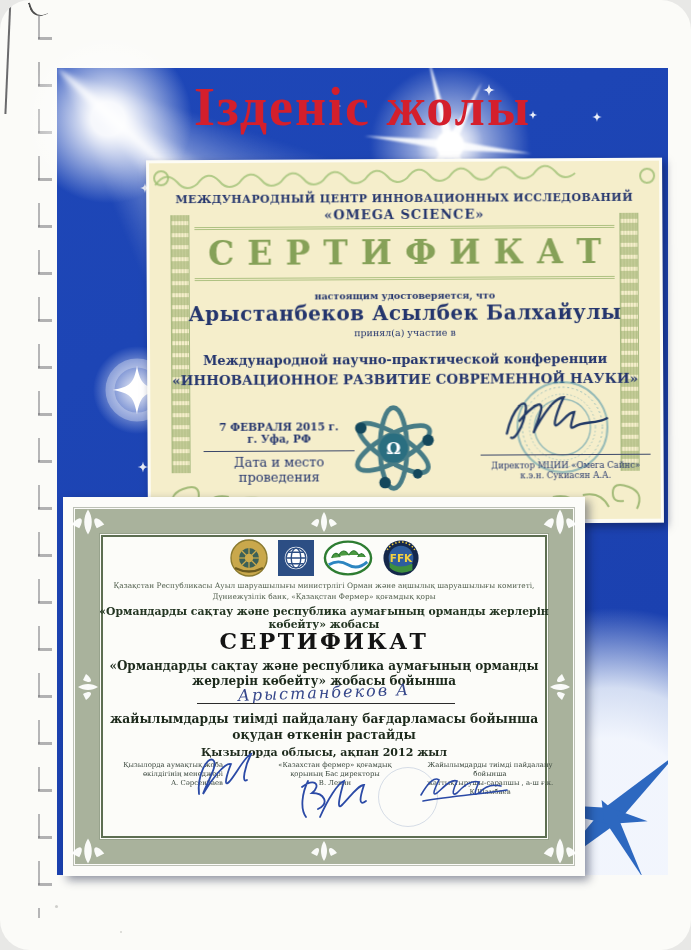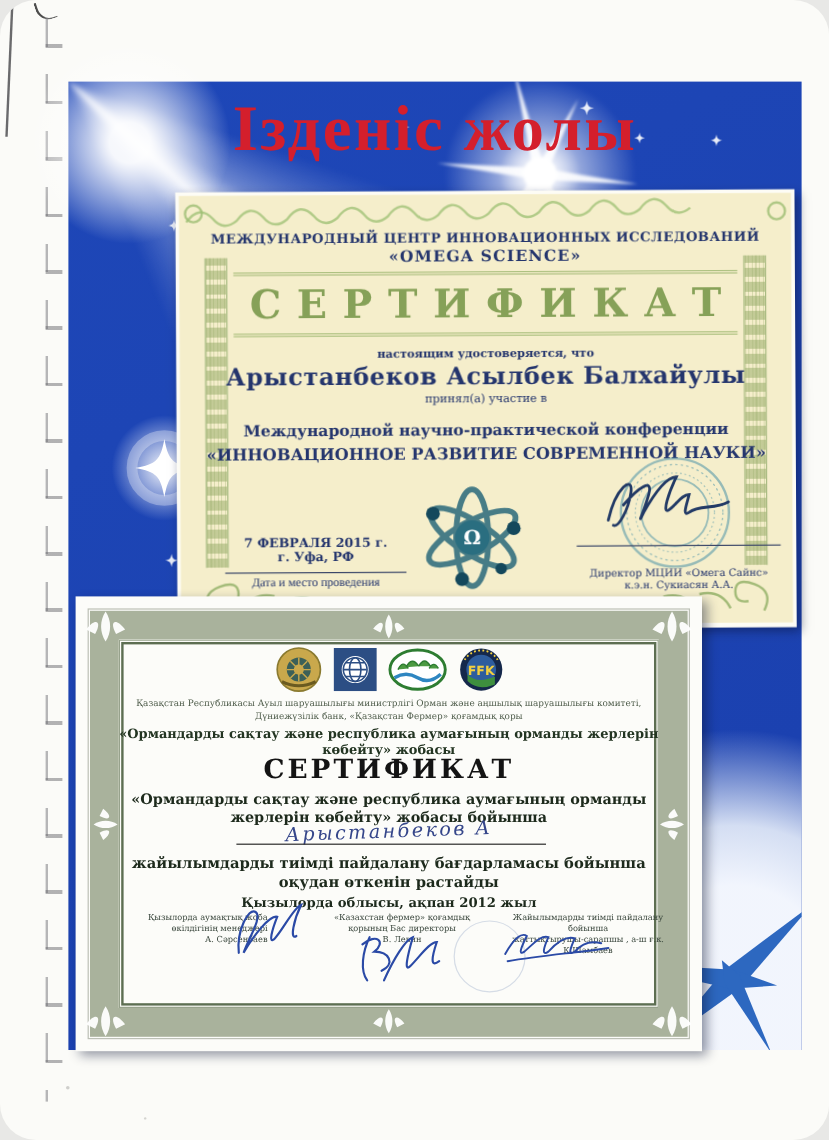--- a/index.html
+++ b/index.html
@@ -52,28 +52,28 @@
   .om-org2{position:absolute;left:0;right:0;top:45px;font-size:13px;font-weight:bold;letter-spacing:1px;}
   .om-headbox{position:absolute;left:45px;right:45px;top:64px;height:46px;
      border-top:3px double #aec181;border-bottom:3px double #aec181;padding-top:2px;}
   .om-heading{font-family:"DejaVu Serif",serif;font-size:33px;font-weight:600;color:#86a158;
      letter-spacing:13px;text-indent:13px;line-height:44px;}
   .om-certify{position:absolute;left:0;right:0;top:128px;font-size:9.5px;font-weight:bold;}
   .om-recipient{position:absolute;left:0;right:0;top:139px;font-size:20px;font-weight:bold;letter-spacing:.5px;}
   .om-part{position:absolute;left:0;right:0;top:165px;font-size:9.5px;}
   .om-event1{position:absolute;left:0;right:0;top:190px;font-size:13px;font-weight:600;}
   .om-event2{position:absolute;left:0;right:0;top:209px;font-size:13.5px;font-weight:bold;}
-  .om-dateblock{position:absolute;left:35px;top:258px;width:155px;margin-top:26px;}
+  .om-dateblock{position:absolute;left:51px;top:258px;width:155px;}
   .om-date1,.om-date2{font-size:10.5px;font-weight:bold;}
   .om-daterule{border-bottom:1px solid #3a4668;margin:6px 2px 3px 2px;}
-  .om-datecap{font-size:10px;font-family:Liberation Serif, serif;}
+  .om-datecap{font-size:13px;}
   .atom-svg{position:absolute;left:195px;top:238px;width:96px;height:96px;}
   .stamp-svg{position:absolute;left:362px;top:216px;width:100px;height:100px;}
   .sig-omega{position:absolute;left:348px;top:232px;width:116px;height:58px;}
-  .om-dirblock{position:absolute;left:330px;width:170px;top:293px;border-top:1px solid #3a4668;padding-top:18px;}
+  .om-dirblock{position:absolute;left:330px;width:170px;top:293px;border-top:1px solid #3a4668;padding-top:5px;}
   .om-dir1,.om-dir2{font-size:8.5px;}
 
   
   .cert-forest{left:63px;top:497px;width:522px;height:379px;background:#fcfcf9;
      box-shadow:4px 4px 9px rgba(10,20,50,.45);color:#2c3a2c;text-align:center;}
   .f-outline{position:absolute;inset:10px;border:1px solid rgba(110,120,100,.45);}
   .f-band{position:absolute;inset:12px;border:24px solid #a9b29c;box-shadow:inset 0 0 0 1px #97a28c;}
   .f-frame{position:absolute;inset:38px;border:2px solid #5d6e52;}
   .f-motifs{position:absolute;inset:0;width:522px;height:379px;}
   .f-logos{position:absolute;left:0;right:0;top:40px;height:42px;display:flex;justify-content:center;

